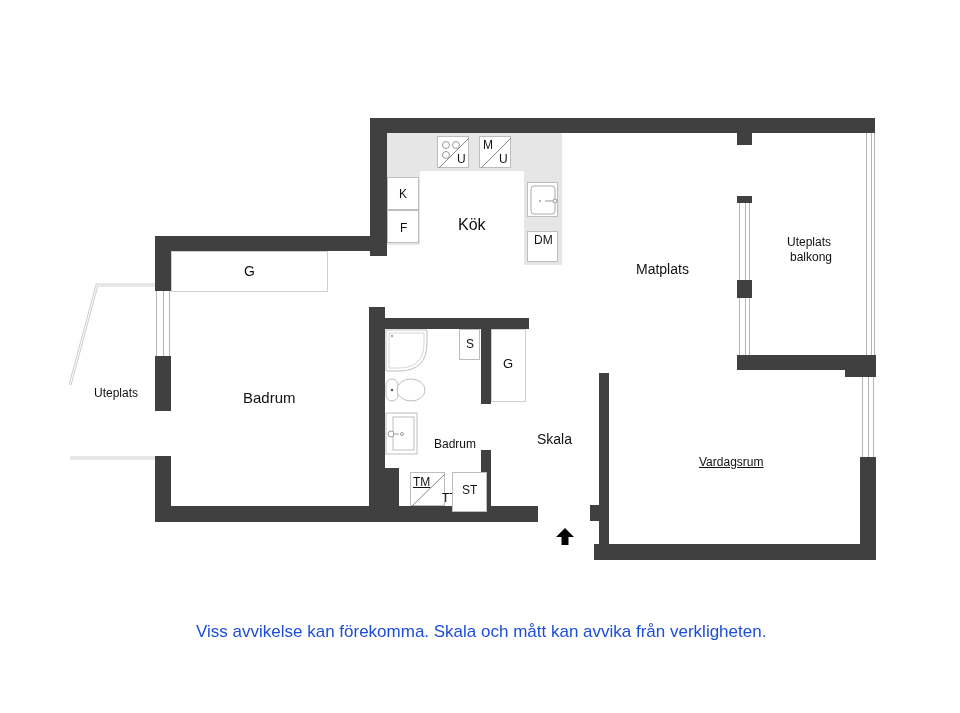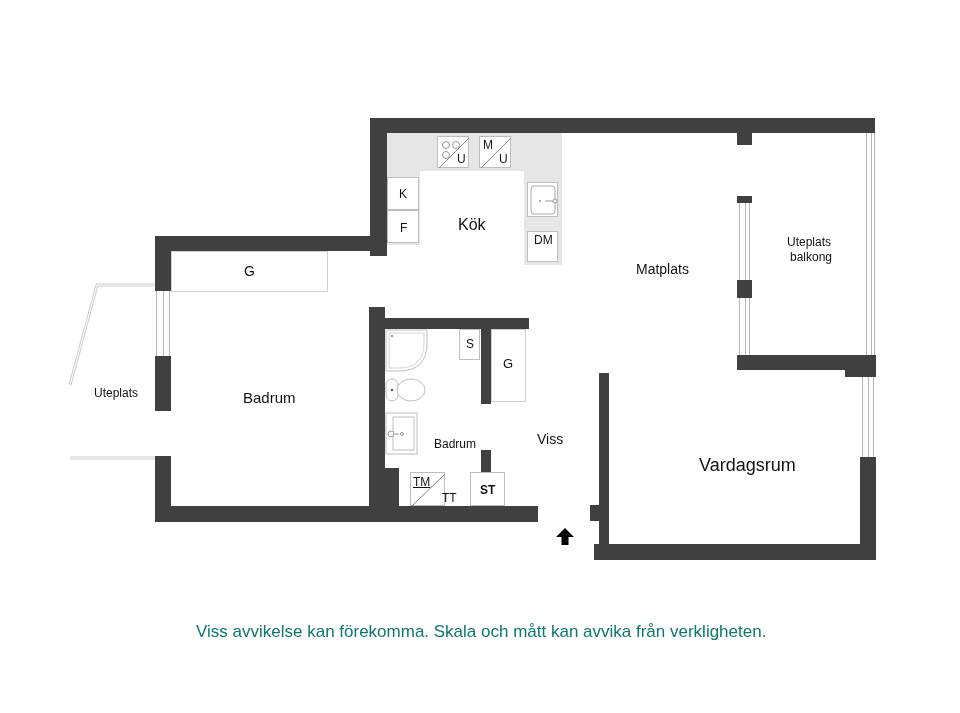--- a/index.html
+++ b/index.html
@@ -117,34 +117,34 @@
   <div class="fixture" style="left:459px;top:329px;width:21px;height:31px;">
     <span class="label lbl-fix" style="left:6px;top:7px;">S</span>
   </div>
   <div class="fixture" style="left:410px;top:472px;width:35px;height:34px;">
     <svg width="35" height="34" style="left:0;top:0;">
         <line x1="1" y1="33" x2="34" y2="1" stroke="#888"></line>
       </svg>
     <span class="label lbl-fix" style="left:2px;top:2px;text-decoration:underline;">TM</span>
     <span class="label lbl-fix" style="left:31px;top:18px;">TT</span>
   </div>
-  <div class="fixture" style="left:470px;top:472px;width:35px;height:34px;font-weight:bold;">
+  <div class="fixture" style="left:452px;top:472px;width:35px;height:40px;">
     <span class="label lbl-fix" style="left:9px;top:10px;">ST</span>
   </div>
 
   <span class="label lbl-room" style="left:458px;top:216px;font-size:16px;">Kök</span>
   <span class="label lbl-fix" style="left:244px;top:263px;font-size:14px;">G</span>
   <span class="label lbl-fix" style="left:503px;top:356px;font-size:13px;">G</span>
   <span class="label lbl-room" style="left:636px;top:261px;font-size:14px;">Matplats</span>
   <span class="label lbl-small" style="left:787px;top:235px;">Uteplats</span>
   <span class="label lbl-small" style="left:790px;top:250px;">balkong</span>
   <span class="label lbl-room" style="left:243px;top:389px;">Badrum</span>
   <span class="label lbl-small" style="left:94px;top:386px;">Uteplats</span>
   <span class="label lbl-small" style="left:434px;top:417px;font-weight:normal;margin-top:20px;">Badrum</span>
-  <span class="label lbl-room" style="left:537px;top:431px;font-size:14px;">Viss</span>
-  <span class="label lbl-room" style="left:699px;top:455px;font-size:18px;">Vardagsrum</span>
+  <span class="label lbl-room" style="left:537px;top:431px;font-size:14px;">Skala</span>
+  <span class="label lbl-room" style="left:699px;top:455px;font-size:12px;text-decoration:underline;">Vardagsrum</span>
 
   <svg style="left:555px;top:527px;" width="20" height="20">
     <polygon points="10,1 19,10 13.5,10 13.5,18 6.5,18 6.5,10 1,10" fill="#000"></polygon>
   </svg>
 </div>
 
-<div class="label" style="left:196px;top:622px;font-size:17px;color:#0f766e;">Viss avvikelse kan förekomma. Skala och mått kan avvika från verkligheten.</div>
+<div class="label" style="left:196px;top:622px;font-size:17px;color:#1d4ed8;">Viss avvikelse kan förekomma. Skala och mått kan avvika från verkligheten.</div>
 
 </body></html>

